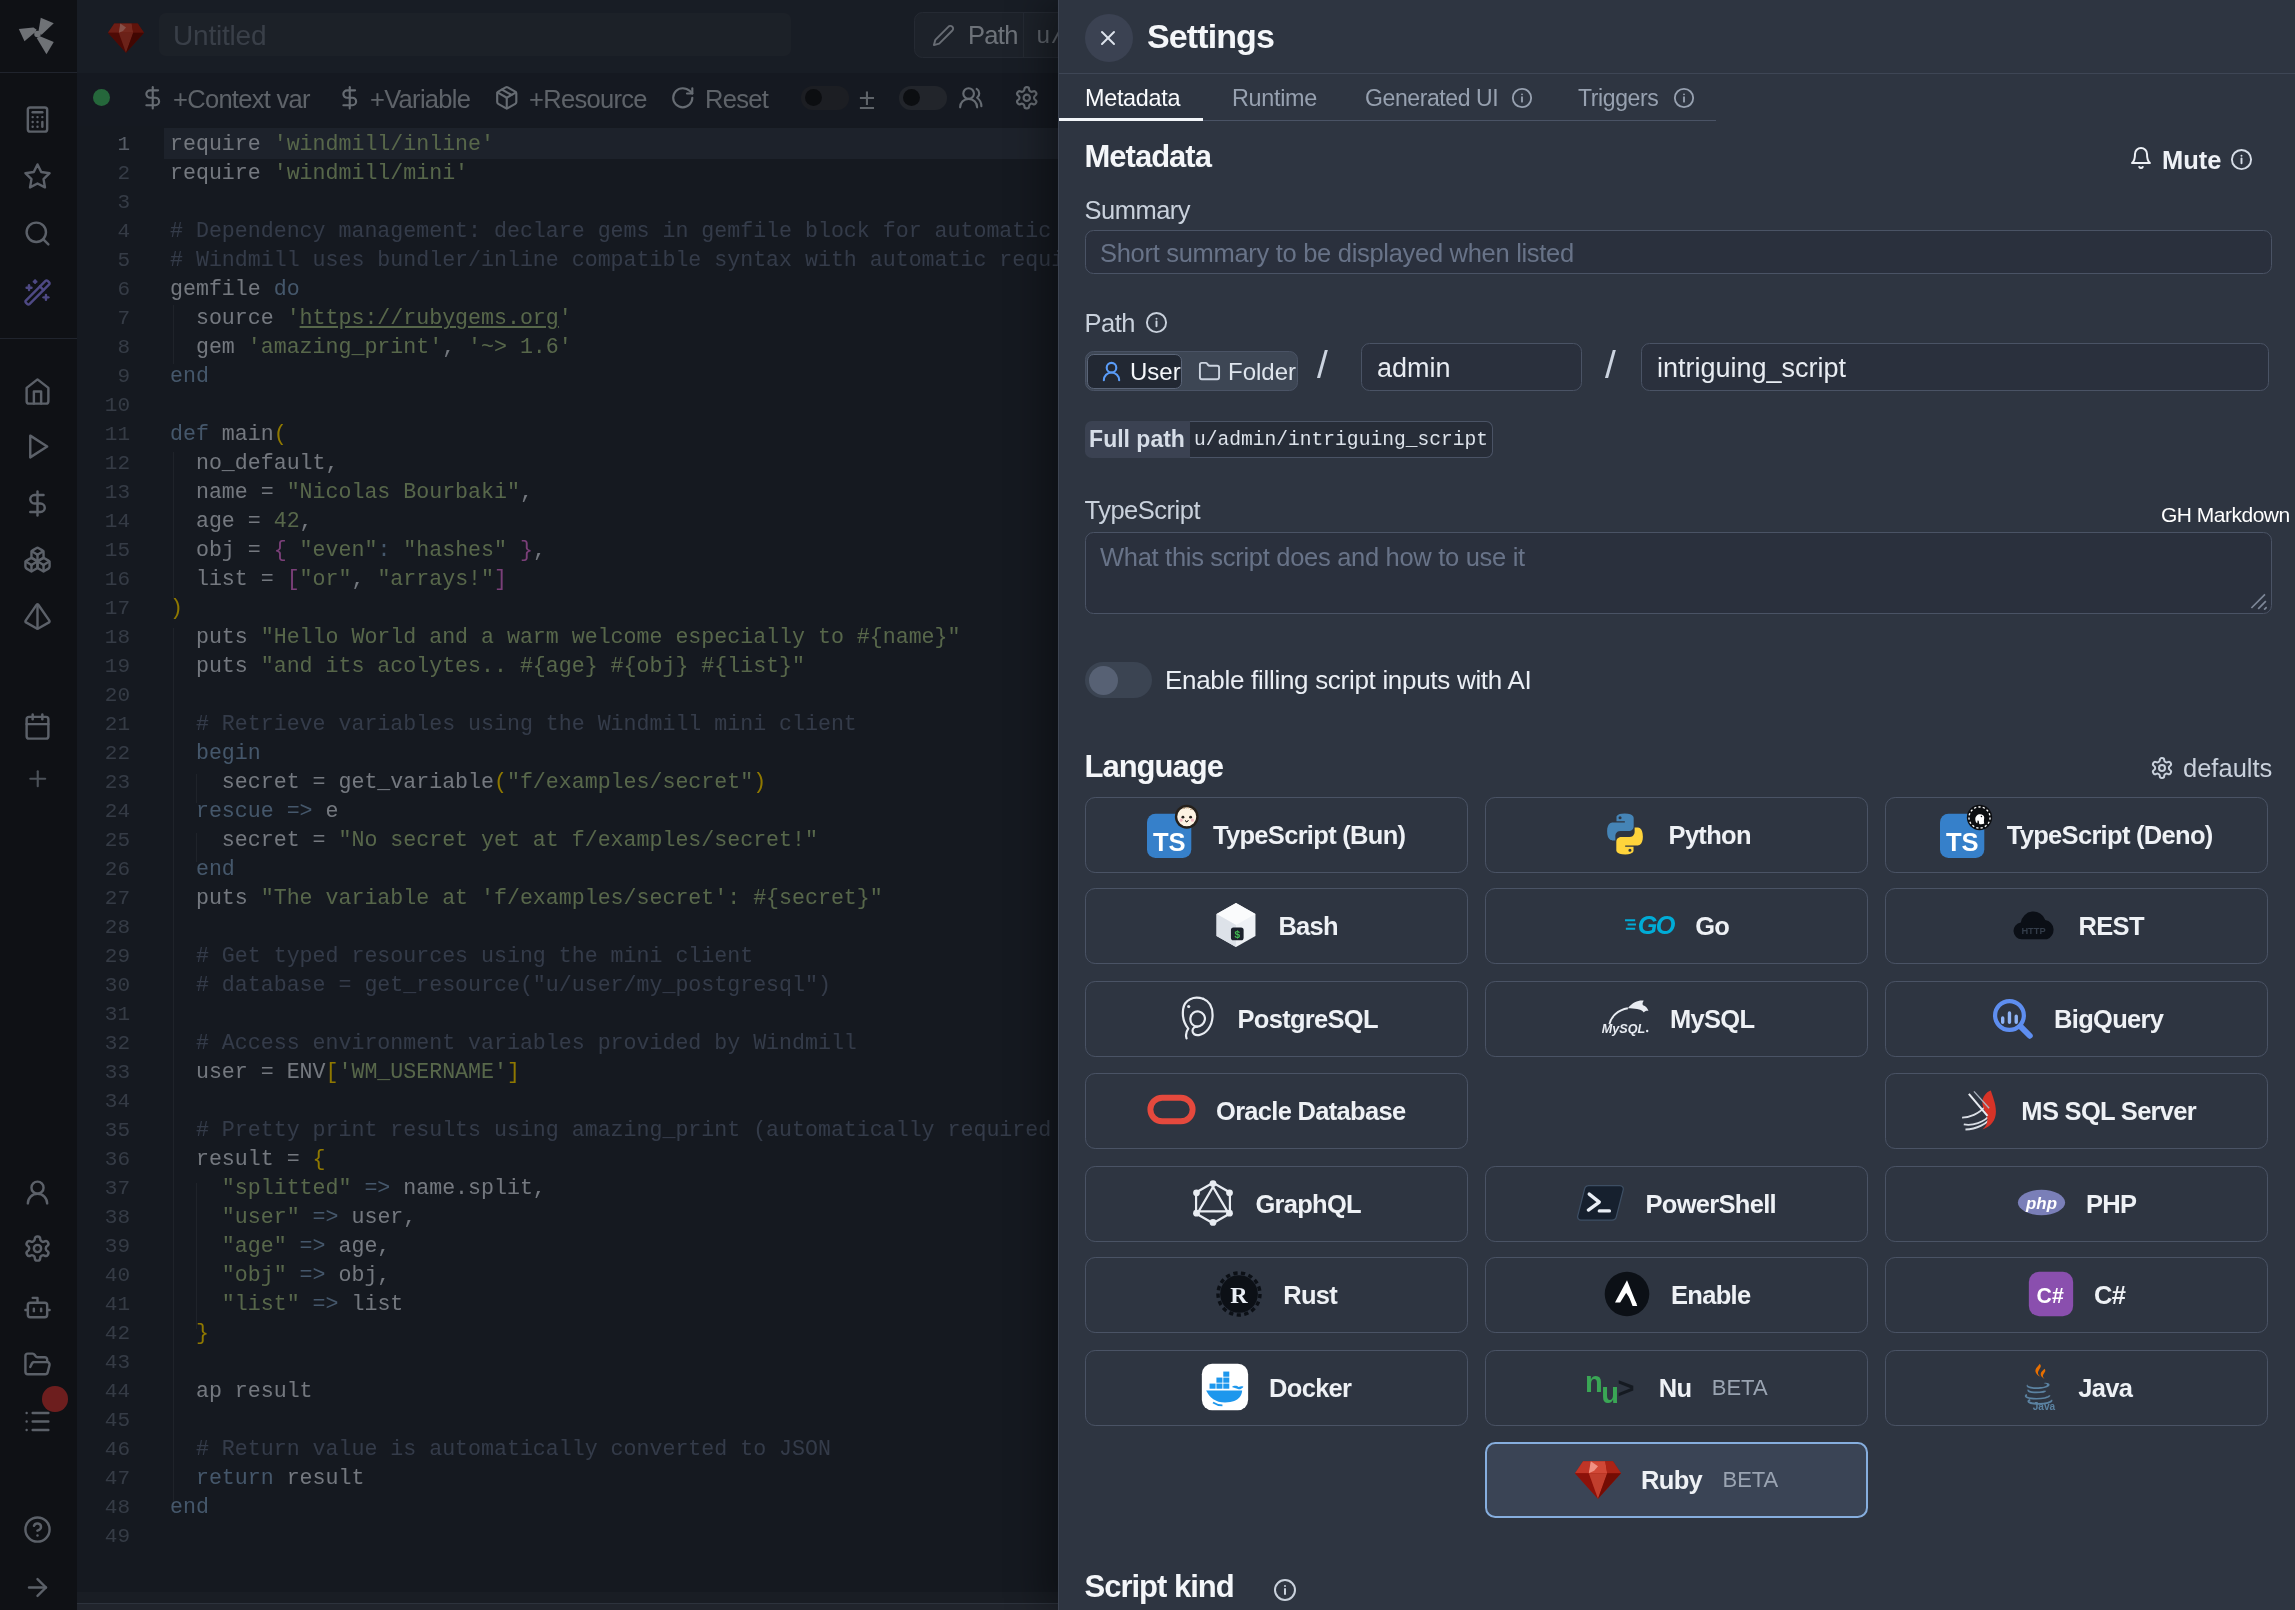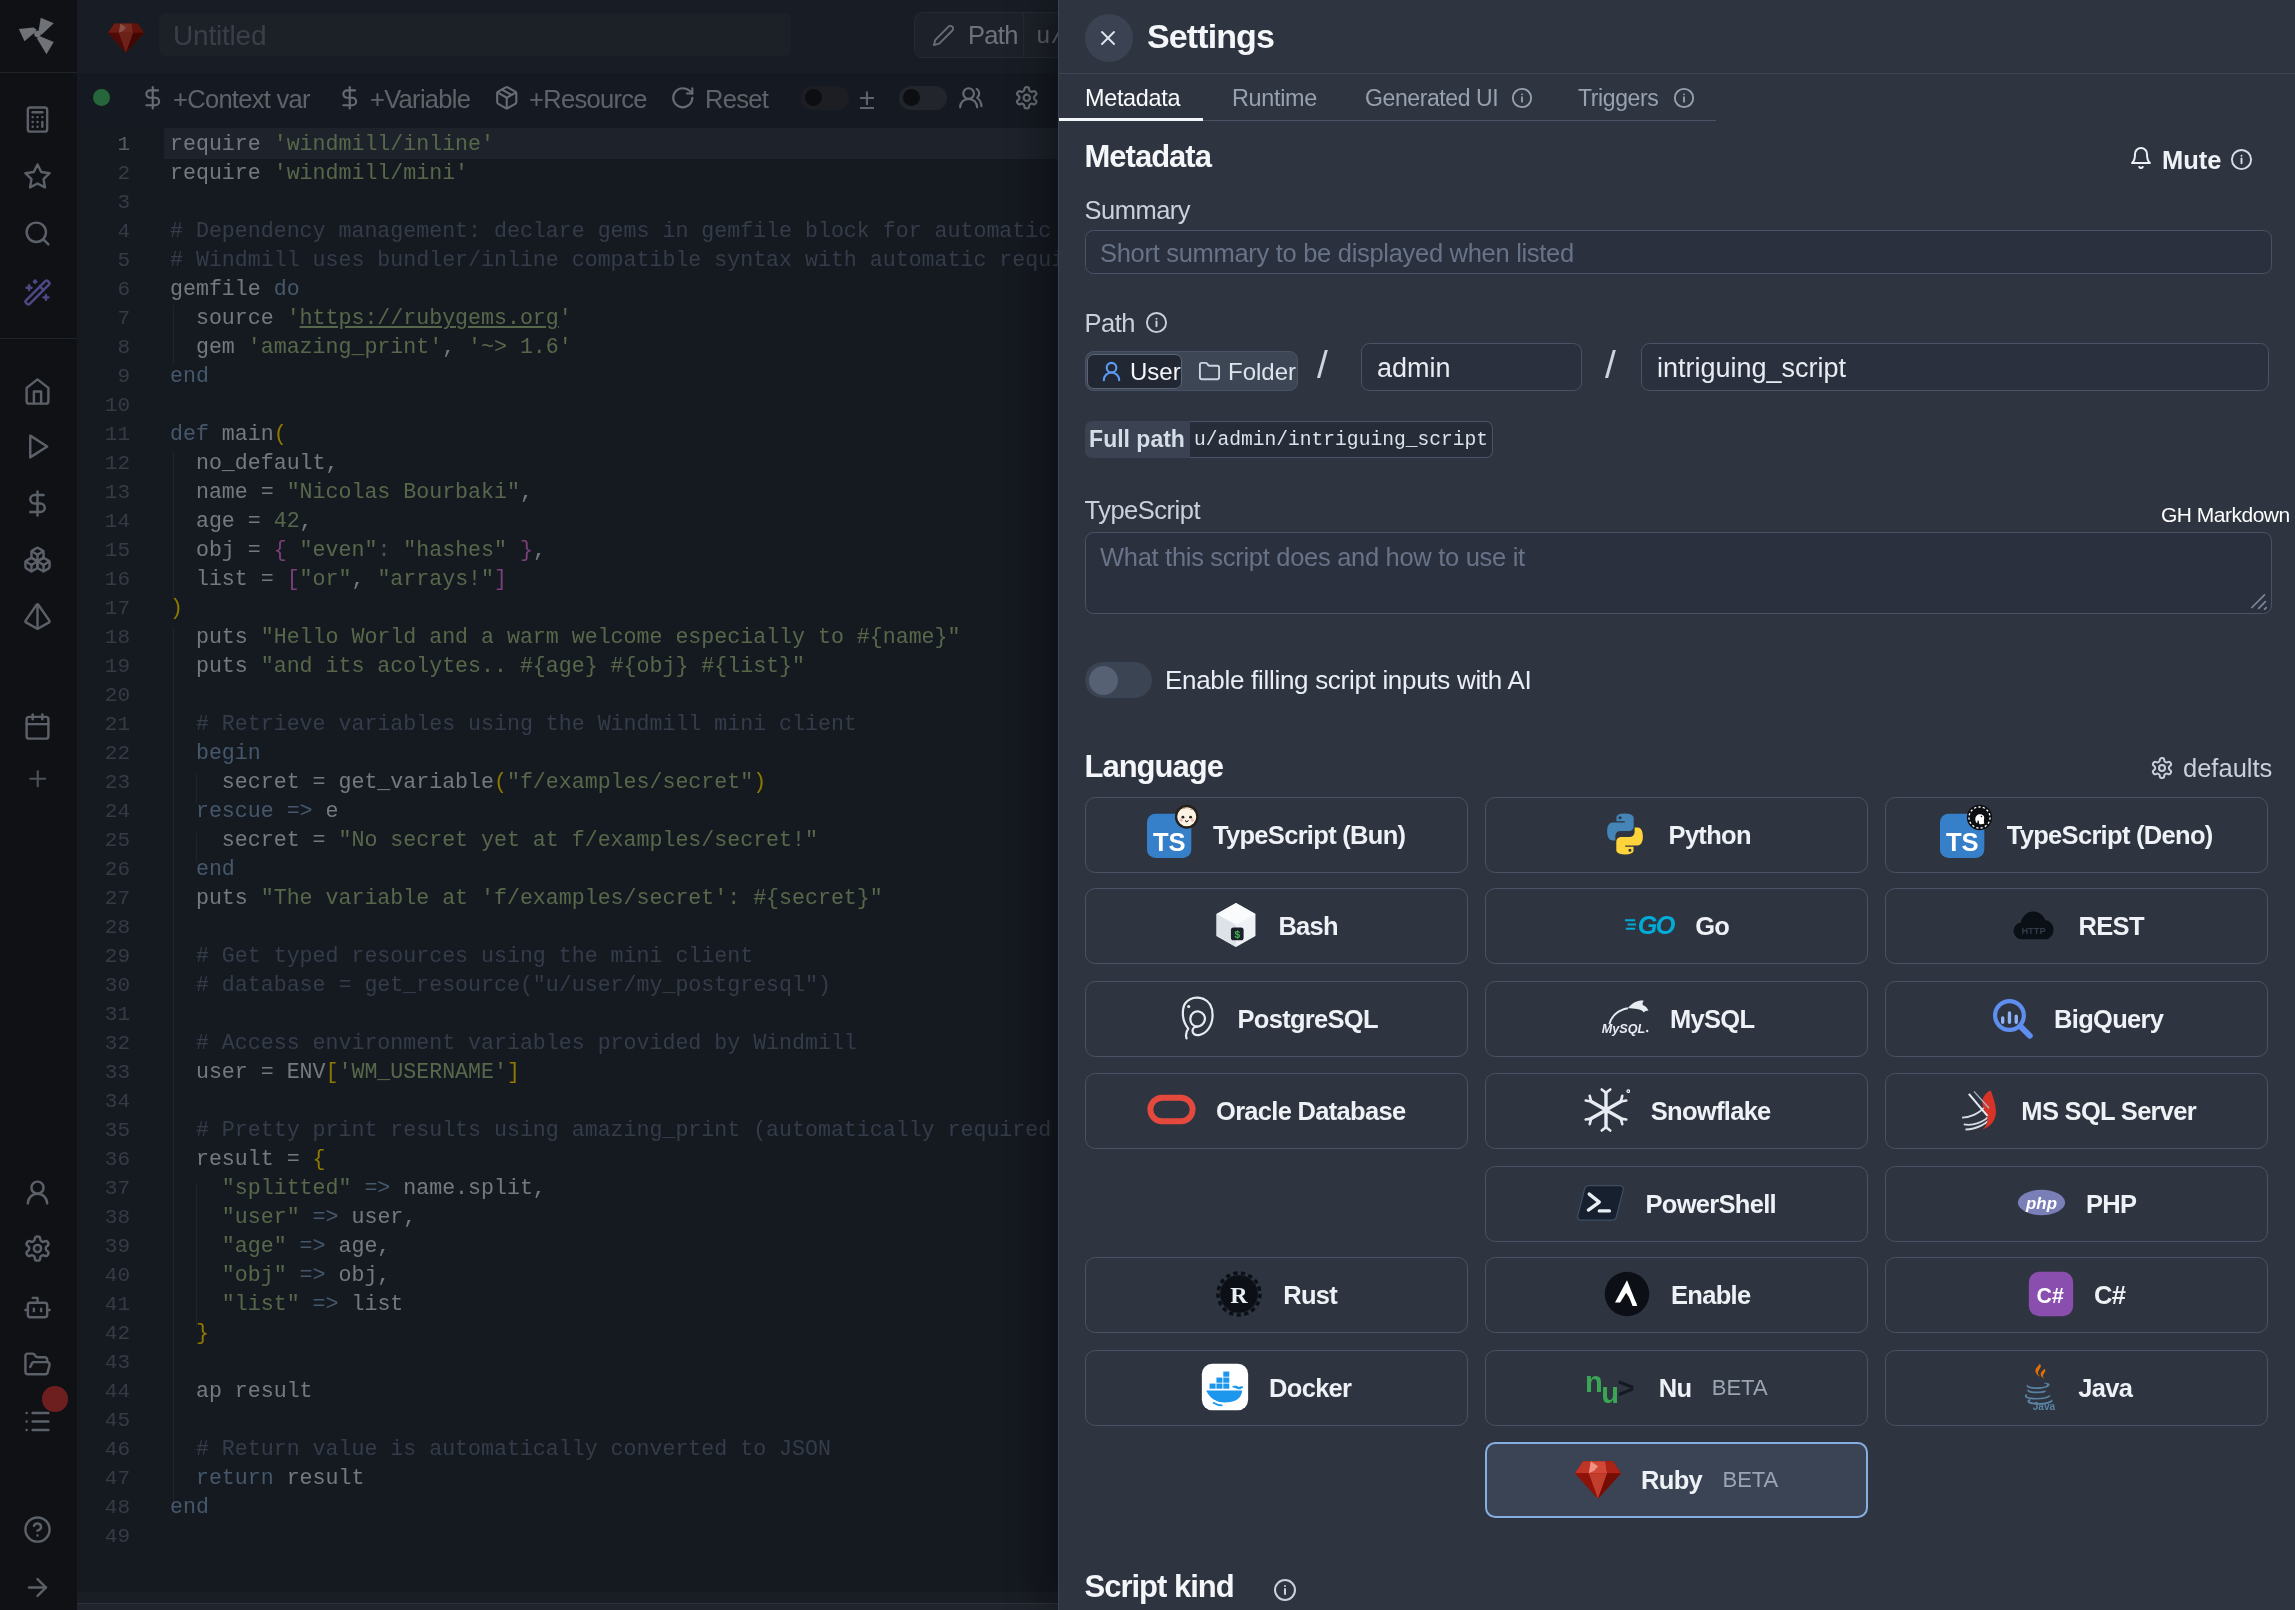--- a/index.html
+++ b/index.html
@@ -505,38 +505,43 @@
           </svg></span>
       <span class="t">BigQuery</span>
     </div>
 
     <div class="btn-lang" style="left:25.5px;top:1073px">
       <span class="ic"><svg width="49" height="31" viewBox="0 0 58 36">
             <rect x="4" y="4" width="50" height="28" rx="14" fill="none" stroke="#e5493d" stroke-width="7"></rect>
           </svg></span>
       <span class="t">Oracle Database</span>
     </div>
-    <div class="btn-lang" style="left:426px;top:1073px">
-      <span class="ic"><svg width="48" height="48" viewBox="0 0 56 56" fill="none" stroke="#e8ecf2" stroke-width="4" stroke-linecap="round">
-            <path d="M28 8v40M10.7 18l34.6 20M10.7 38l34.6-20"></path>
-            <path d="M28 8l-5-4M28 8l5-4M28 48l-5 4M28 48l5 4M10.7 18l-6.4-1M10.7 18 9 11.5M45.3 38l6.4 1M45.3 38 47 44.5M10.7 38l-6.4 1M10.7 38 9 44.5M45.3 18l6.4-1M45.3 18 47 11.5" stroke-width="3"></path>
-            <circle cx="54" cy="6" r="1.5" stroke-width="1.5"></circle>
-          </svg></span>
-      <span class="t">Snowflake</span>
-    </div>
     <div class="btn-lang" style="left:826px;top:1073px">
       <span class="ic"><svg width="44" height="46" viewBox="0 0 52 54">
             <path d="M8 44c10 2 24-2 32-12M6 36c8 0 20-4 28-14M10 50c12 0 26-6 34-18" stroke="#d9dee5" stroke-width="2.2" fill="none"></path>
             <path d="M40 4c-6 2-10 8-10 14 0 8 6 12 6 20 0 5-2 9-6 12 10-3 16-11 16-21 0-10-4-18-6-25z" fill="#d73327"></path>
             <path d="M14 8l22 26" stroke="#e8ecf2" stroke-width="2.4"></path>
             <path d="M20 5l18 20" stroke="#aab3bf" stroke-width="1.6"></path>
           </svg></span>
       <span class="t">MS SQL Server</span>
     </div>
 
+    <div class="btn-lang" style="left:25.5px;top:1166px">
+      <span class="ic"><svg width="44" height="48" viewBox="0 0 52 56" fill="none" stroke="#e8ecf2" stroke-width="2.6">
+            <path d="M26 4 46 15.5v25L26 52 6 40.5v-25Z"></path>
+            <path d="M26 9 43 38H9Z"></path>
+            <circle cx="26" cy="5" r="4" fill="#e8ecf2" stroke="none"></circle>
+            <circle cx="26" cy="51" r="4" fill="#e8ecf2" stroke="none"></circle>
+            <circle cx="6.5" cy="16" r="4" fill="#e8ecf2" stroke="none"></circle>
+            <circle cx="45.5" cy="16" r="4" fill="#e8ecf2" stroke="none"></circle>
+            <circle cx="6.5" cy="40" r="4" fill="#e8ecf2" stroke="none"></circle>
+            <circle cx="45.5" cy="40" r="4" fill="#e8ecf2" stroke="none"></circle>
+          </svg></span>
+      <span class="t">GraphQL</span>
+    </div>
     <div class="btn-lang" style="left:426px;top:1166px">
       <span class="ic"><svg width="48" height="37" viewBox="0 0 56 44">
             <path d="M12.5 2h38a4 4 0 0 1 3.9 5l-8.2 32a5.2 5.2 0 0 1-5 3.9h-37a4 4 0 0 1-3.9-5l8.2-32a5.2 5.2 0 0 1 5-3.9z" fill="#16202e"></path>
             <path d="M12.5 2h38a4 4 0 0 1 3.9 5l-8.2 32a5.2 5.2 0 0 1-5 3.9h-37a4 4 0 0 1-3.9-5l8.2-32a5.2 5.2 0 0 1 5-3.9z" fill="none" stroke="#3d4e63" stroke-width="1.5"></path>
             <path d="m14 12 12 9.5L13 31" stroke="#e9eef5" stroke-width="4" fill="none" stroke-linecap="round" stroke-linejoin="round"></path>
             <path d="M26 32h12" stroke="#e9eef5" stroke-width="4" stroke-linecap="round"></path>
           </svg></span>
       <span class="t">PowerShell</span>
     </div>
     <div class="btn-lang" style="left:826px;top:1166px">

